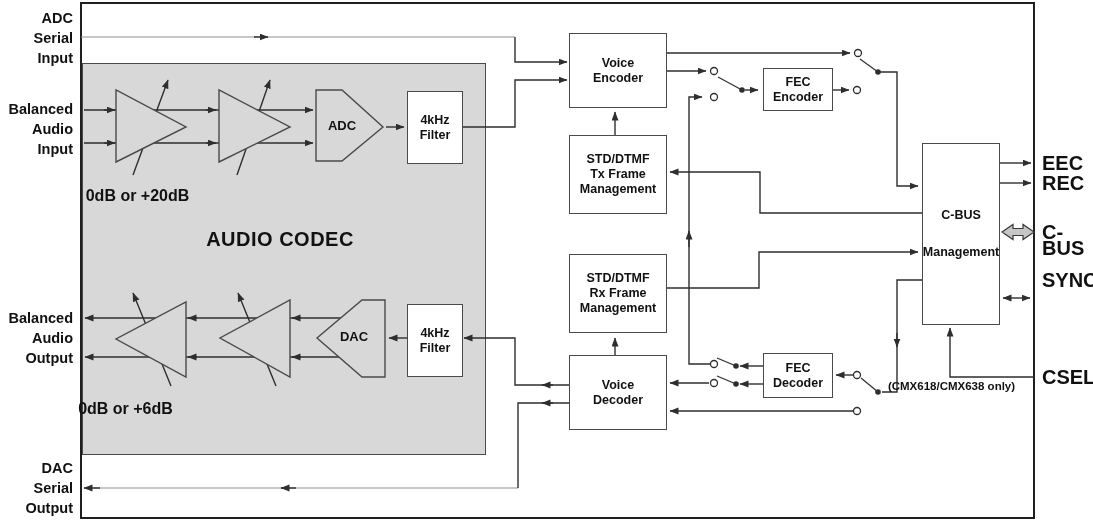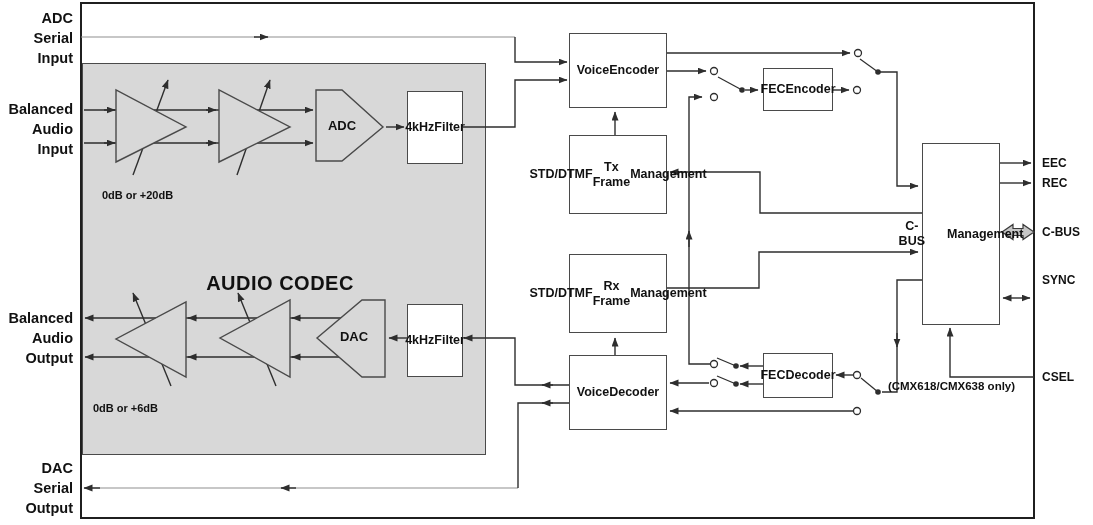--- a/index.html
+++ b/index.html
@@ -10,30 +10,30 @@
   #stage{position:relative;width:1093px;height:525px;background:#fff;
          font-family:"Liberation Sans","DejaVu Sans",sans-serif;color:var(--text);overflow:hidden;}
   #wires{position:absolute;left:0;top:0;z-index:1;}
   .w{stroke:var(--line);stroke-width:1.4;fill:none;}
   .wg{stroke:var(--serial_line);stroke-width:1.2;fill:none;}
   .tri{fill:var(--codec_bg);stroke:var(--box_border);stroke-width:1.4;}
   .lever{stroke:var(--line);stroke-width:1.2;fill:none;}
   .contact{fill:#fff;stroke:var(--line);stroke-width:1.3;}
   .pole{fill:var(--line);stroke:none;}
   .blk{position:absolute;z-index:3;box-sizing:border-box;background:#fff;border:1.5px solid var(--box_border);
-       display:flex;align-items:center;justify-content:center;
+       display:flex;flex-direction:column;align-items:center;justify-content:center;
        font-weight:bold;font-size:12.5px;line-height:15px;text-align:center;}
   .lbl{position:absolute;z-index:3;font-weight:bold;}
   .pinL{width:76px;text-align:right;font-size:14.5px;line-height:20px;padding-right:3px;box-sizing:border-box;}
-  .pinR{font-size:12px;line-height:16px;text-align:left;}
-  .gain{font-size:11px;line-height:17px;text-align:center;white-space:pre;}
+  .pinR{font-size:20px;line-height:16px;text-align:left;}
+  .gain{font-size:16px;line-height:17px;text-align:center;white-space:pre;}
   .codecbg{position:absolute;left:82px;top:63px;width:404px;height:392px;z-index:0;
            background:var(--codec_bg);border:1.5px solid var(--box_border);box-sizing:border-box;}
   .shapelbl{position:absolute;z-index:3;font-weight:bold;font-size:13px;text-align:center;}
-  .title{position:absolute;z-index:3;font-weight:bold;font-size:20px;letter-spacing:.5px;text-align:center;margin-top:44px;}
+  .title{position:absolute;z-index:3;font-weight:bold;font-size:20px;letter-spacing:.5px;text-align:center;}
   .note{position:absolute;z-index:3;font-weight:bold;font-size:11.5px;text-align:center;}
 </style>
 </head>
 <body>
 
 <div id="stage">
 
   <div class="codecbg"></div>
 
   <svg id="wires" width="1093" height="525" viewBox="0 0 1093 525">

